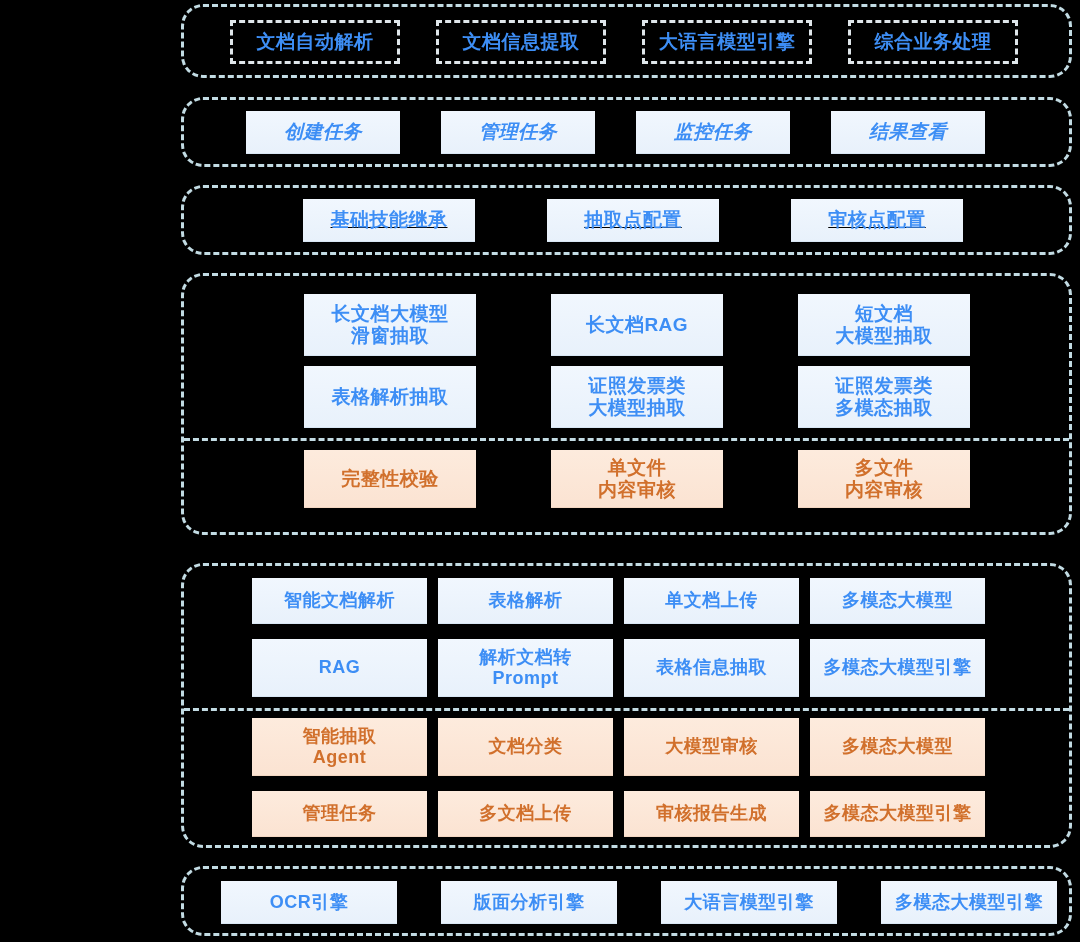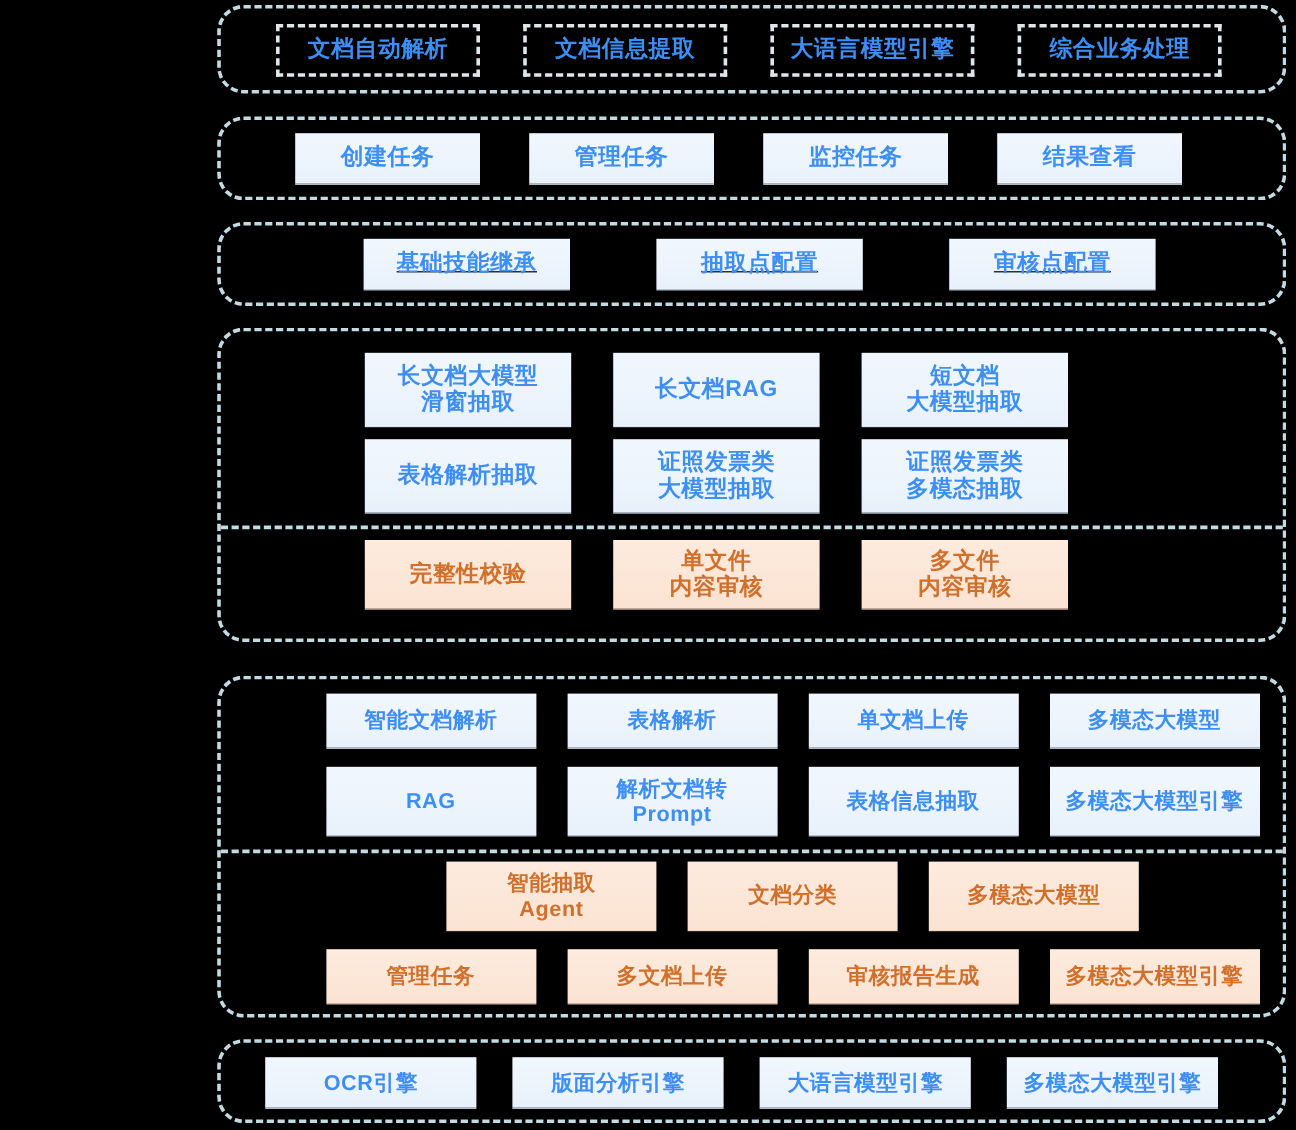--- a/index.html
+++ b/index.html
@@ -76,51 +76,51 @@
     border: 3px dashed #dfe6ea;
   }
 
   
   
   #sec-1 { top: 4px;  height: 74px; }
   #sec-1 .row { top: 13px; height: 44px; padding-left: 46px; gap: 36px; }
   #sec-1 .box { width: 170px; height: 44px; font-size: 19px; }
 
   
-  #sec-2 { top: 97px; height: 70px; }
+  #sec-2 { top: 97px; height: 70px; font-style: italic; }
   #sec-2 .row { top: 11px; height: 43px; padding-left: 62px; gap: 41px; }
   #sec-2 .box { width: 154px; height: 43px; font-size: 19px; }
 
   
   #sec-3 { top: 185px; height: 70px; }
   #sec-3 .row { top: 11px; height: 43px; padding-left: 119px; gap: 72px; text-decoration: underline; }
   #sec-3 .box { width: 172px; height: 43px; font-size: 19px; }
 
   
   #sec-4 { top: 273px; height: 262px; }
   #sec-4 .divider { top: 162px; }
-  #sec-4 .row { padding-left: 120px; gap: 35px; }
+  #sec-4 .row { padding-left: 120px; gap: 75px; }
   #sec-4 .row-a { top: 18px;  height: 62px; }
   #sec-4 .row-b { top: 90px;  height: 62px; }
   #sec-4 .row-c { top: 174px; height: 58px; }
   #sec-4 .box { width: 172px; height: 100%; font-size: 19px; }
 
   
   #sec-5 { top: 563px; height: 285px; }
   #sec-5 .divider { top: 142px; }
-  #sec-5 .row { padding-left: 68px; gap: 26px; justify-content: center; }
+  #sec-5 .row { padding-left: 68px; gap: 11px; }
   #sec-5 .row-a { top: 12px;  height: 46px; }
   #sec-5 .row-b { top: 73px;  height: 58px; }
   #sec-5 .row-c { top: 152px; height: 58px; }
   #sec-5 .row-d { top: 225px; height: 46px; }
   #sec-5 .box { width: 175px; height: 100%; font-size: 18px; }
 
   
   #sec-6 { top: 866px; height: 70px; }
-  #sec-6 .row { top: 12px; height: 43px; padding-left: 37px; gap: 30px; }
+  #sec-6 .row { top: 12px; height: 43px; padding-left: 37px; gap: 44px; }
   #sec-6 .box { width: 176px; height: 43px; font-size: 18px; }
 </style>
 </head>
 <body>
 
 <div id="diagram">
 
   <div class="section" id="sec-1">
     <div class="row">
       <div class="box outline">文档自动解析</div>
@@ -184,20 +184,21 @@
       <div class="box blue">解析文档转
 Prompt</div>
       <div class="box blue">表格信息抽取</div>
       <div class="box blue">多模态大模型引擎</div>
     </div>
     <div class="divider"></div>
     <div class="row row-c">
       <div class="box orange">智能抽取
 Agent</div>
       <div class="box orange">文档分类</div>
+      <div class="box orange">大模型审核</div>
       <div class="box orange">多模态大模型</div>
     </div>
     <div class="row row-d">
       <div class="box orange">管理任务</div>
       <div class="box orange">多文档上传</div>
       <div class="box orange">审核报告生成</div>
       <div class="box orange">多模态大模型引擎</div>
     </div>
   </div>
 

